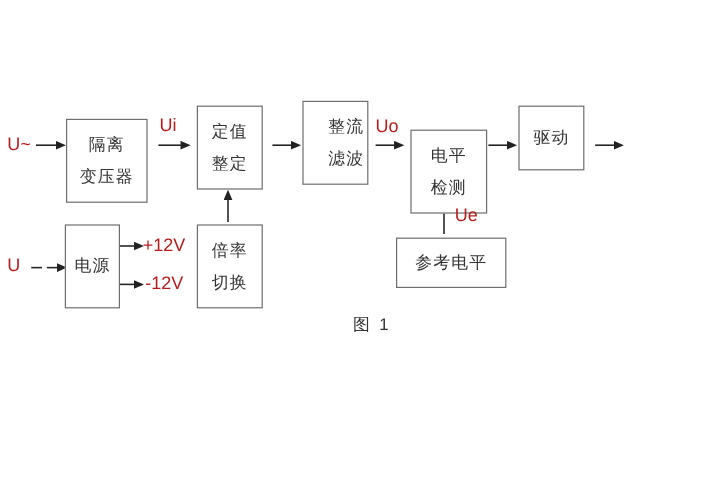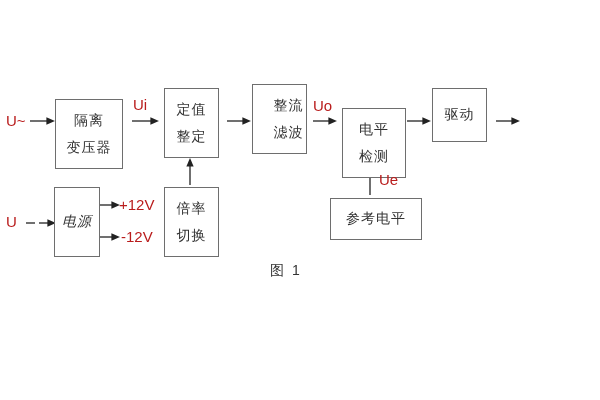--- a/index.html
+++ b/index.html
@@ -11,31 +11,31 @@
   .box{
     position:absolute;box-sizing:border-box;border:1px solid #6e6e6e;background:#ffffff;
     display:flex;flex-direction:column;align-items:center;justify-content:center;gap:10px;
     color:#333333;font-size:14px;line-height:1.25;letter-spacing:1px;white-space:nowrap;
   }
   .box span{display:block;}
   .sig{
     position:absolute;color:#b91c1c;font-size:15px;line-height:1.1;white-space:nowrap;
   }
   .caption{
-    position:absolute;left:270px;top:262px;width:80px;
+    position:absolute;left:270px;top:262px;width:80px;text-align:center;
     color:#333333;font-size:14px;letter-spacing:2px;
   }
   
   .b-isolation   {left:55px; top:99px; width:68px; height:70px;}
   .b-setpoint    {left:164px;top:88px; width:55px; height:70px;text-align:center;}
   .b-rectifier   {left:252px;top:84px; width:55px; height:70px;padding-left:18px;}
   .b-level       {left:342px;top:88px; width:64px; height:70px;margin-top:20px;}
   .b-driver      {left:432px;top:88px; width:55px; height:54px;}
   .b-outrelay    {left:522px;top:88px; width:68px; height:69px;}
-  .b-power       {left:54px; top:187px;width:46px; height:70px;font-style:italic;}
+  .b-power       {left:54px; top:187px;width:46px; height:70px;}
   .b-ratio       {left:164px;top:187px;width:55px; height:70px;}
   .b-reference   {left:330px;top:198px;width:92px; height:42px;gap:0;}
   
   .s-uac    {left:6px;  top:113px;}
   .s-udc    {left:6px;  top:214px;}
   .s-ui     {left:133px;top:97px;}
   .s-uo     {left:313px;top:98px;}
   .s-ue     {left:379px;top:172px;}
   .s-p12    {left:119px;top:197px;text-align:center;}
   .s-m12    {left:121px;top:229px;}

